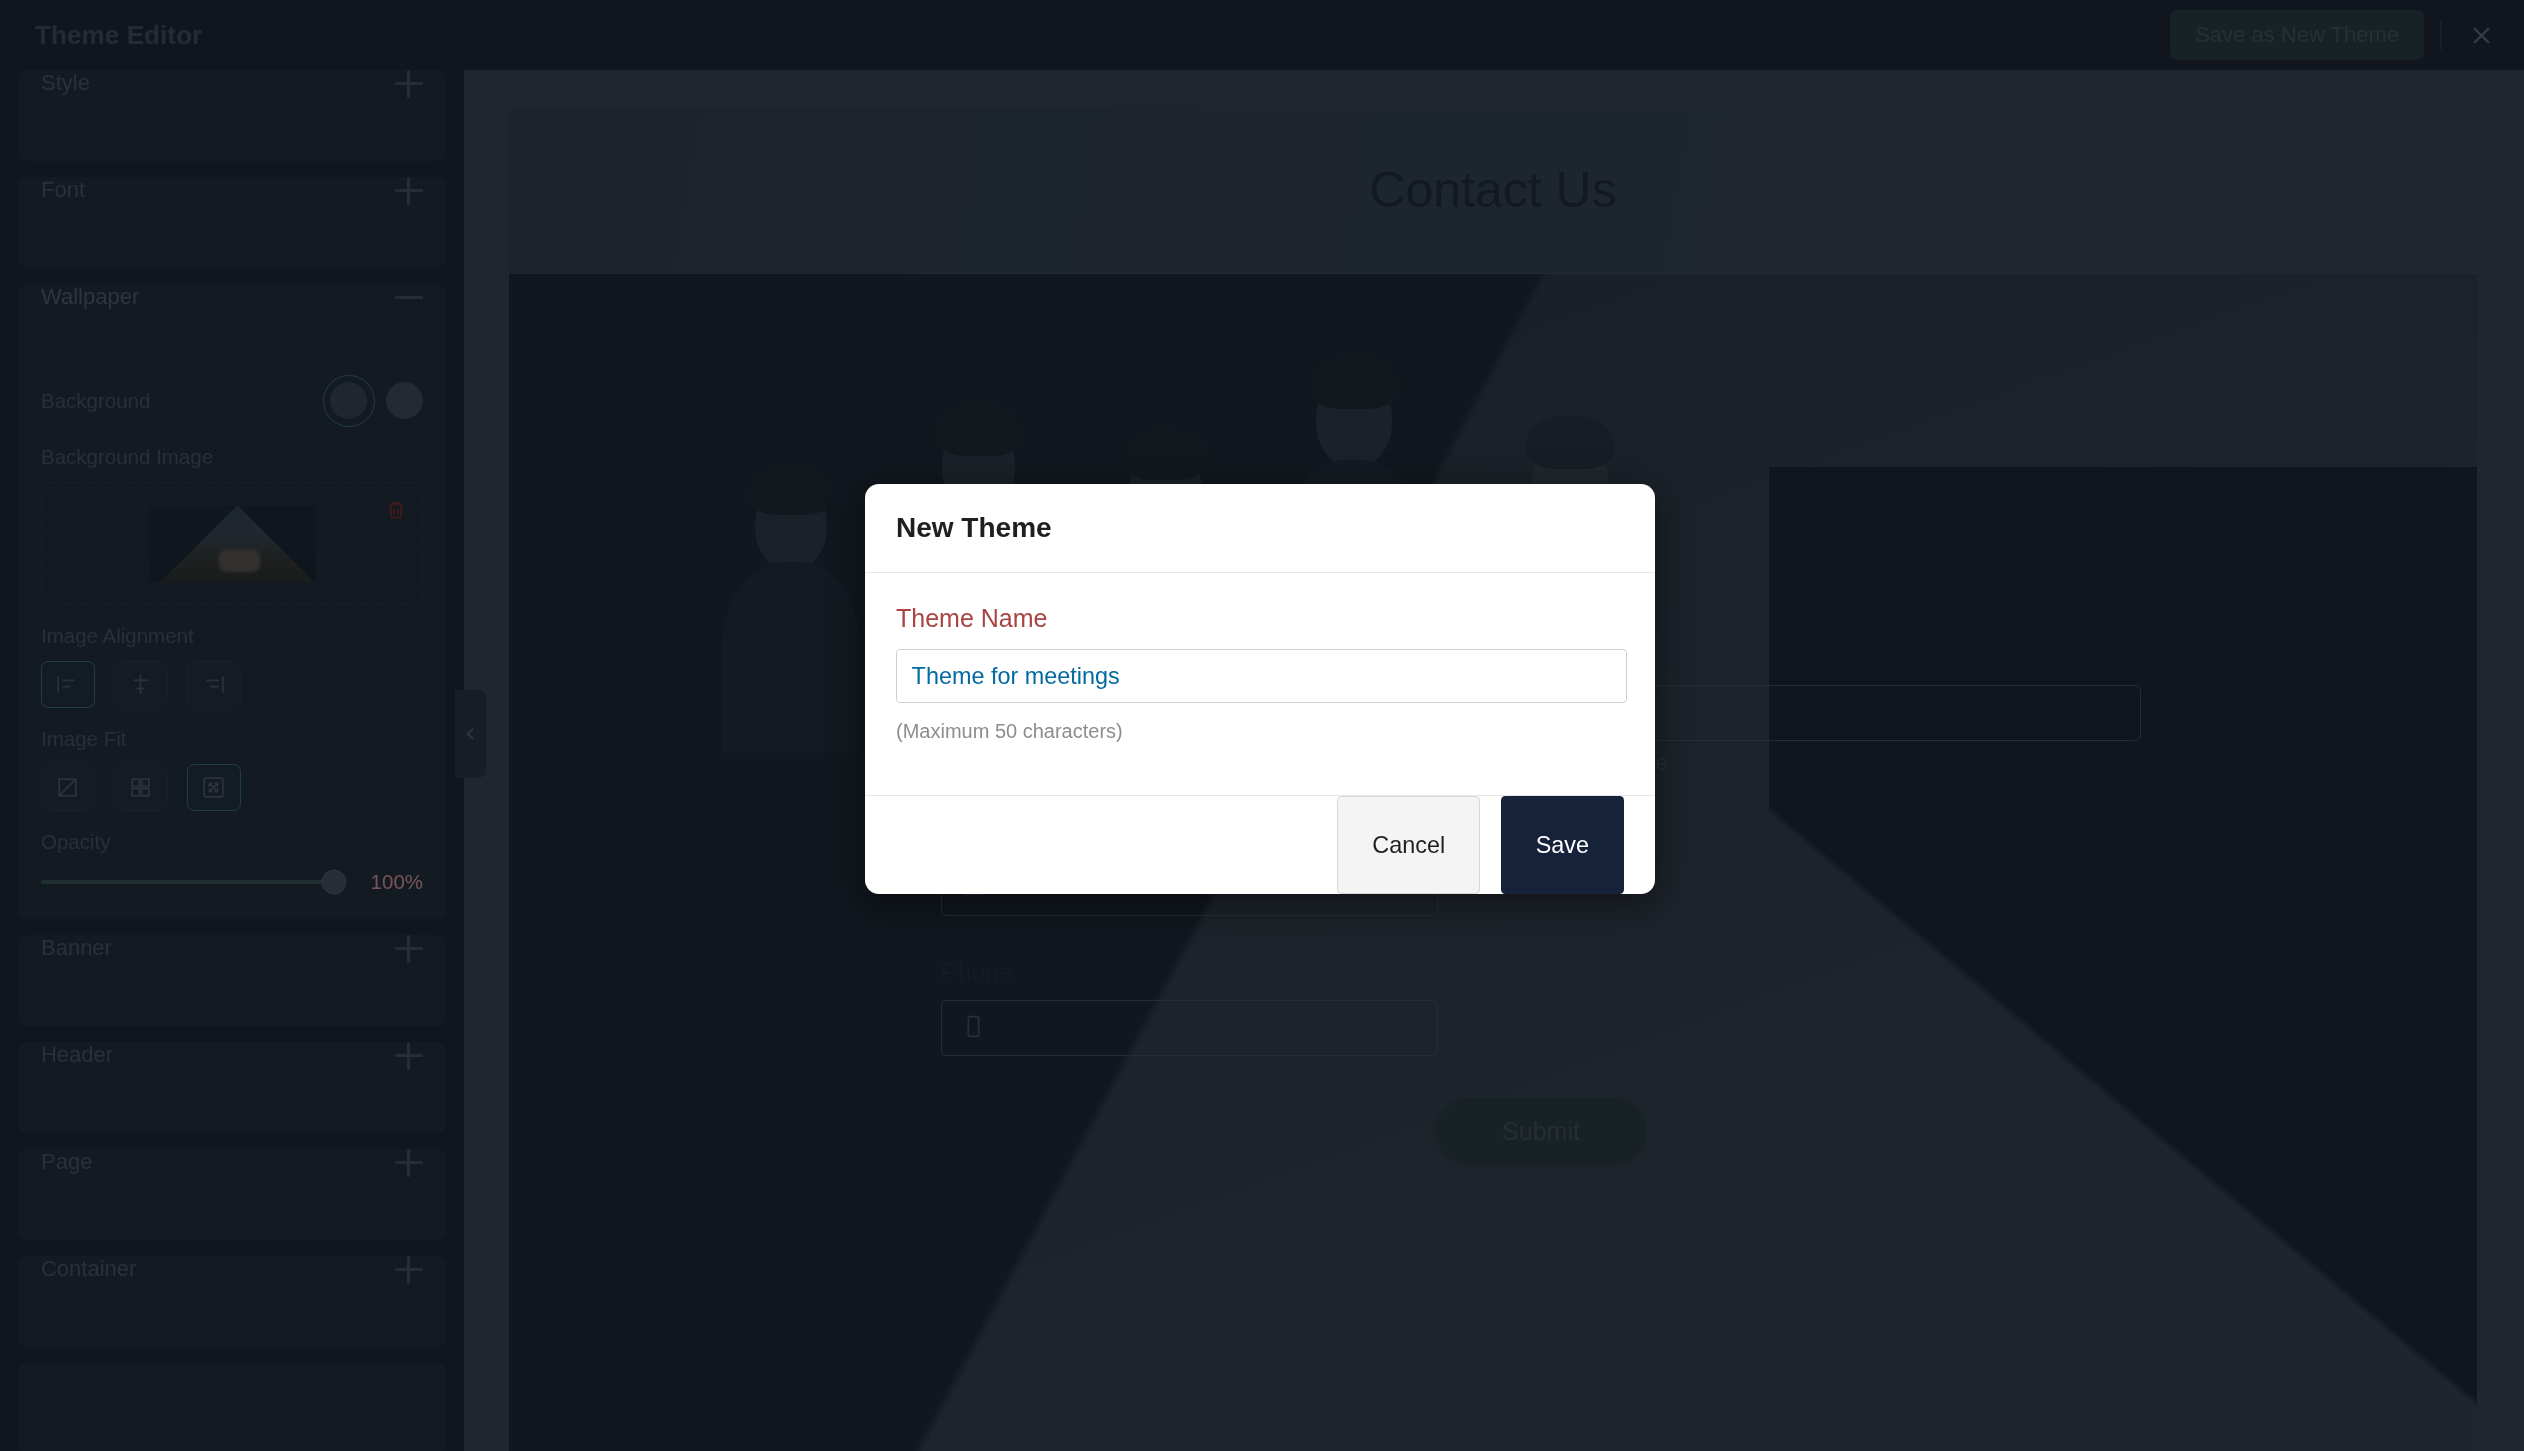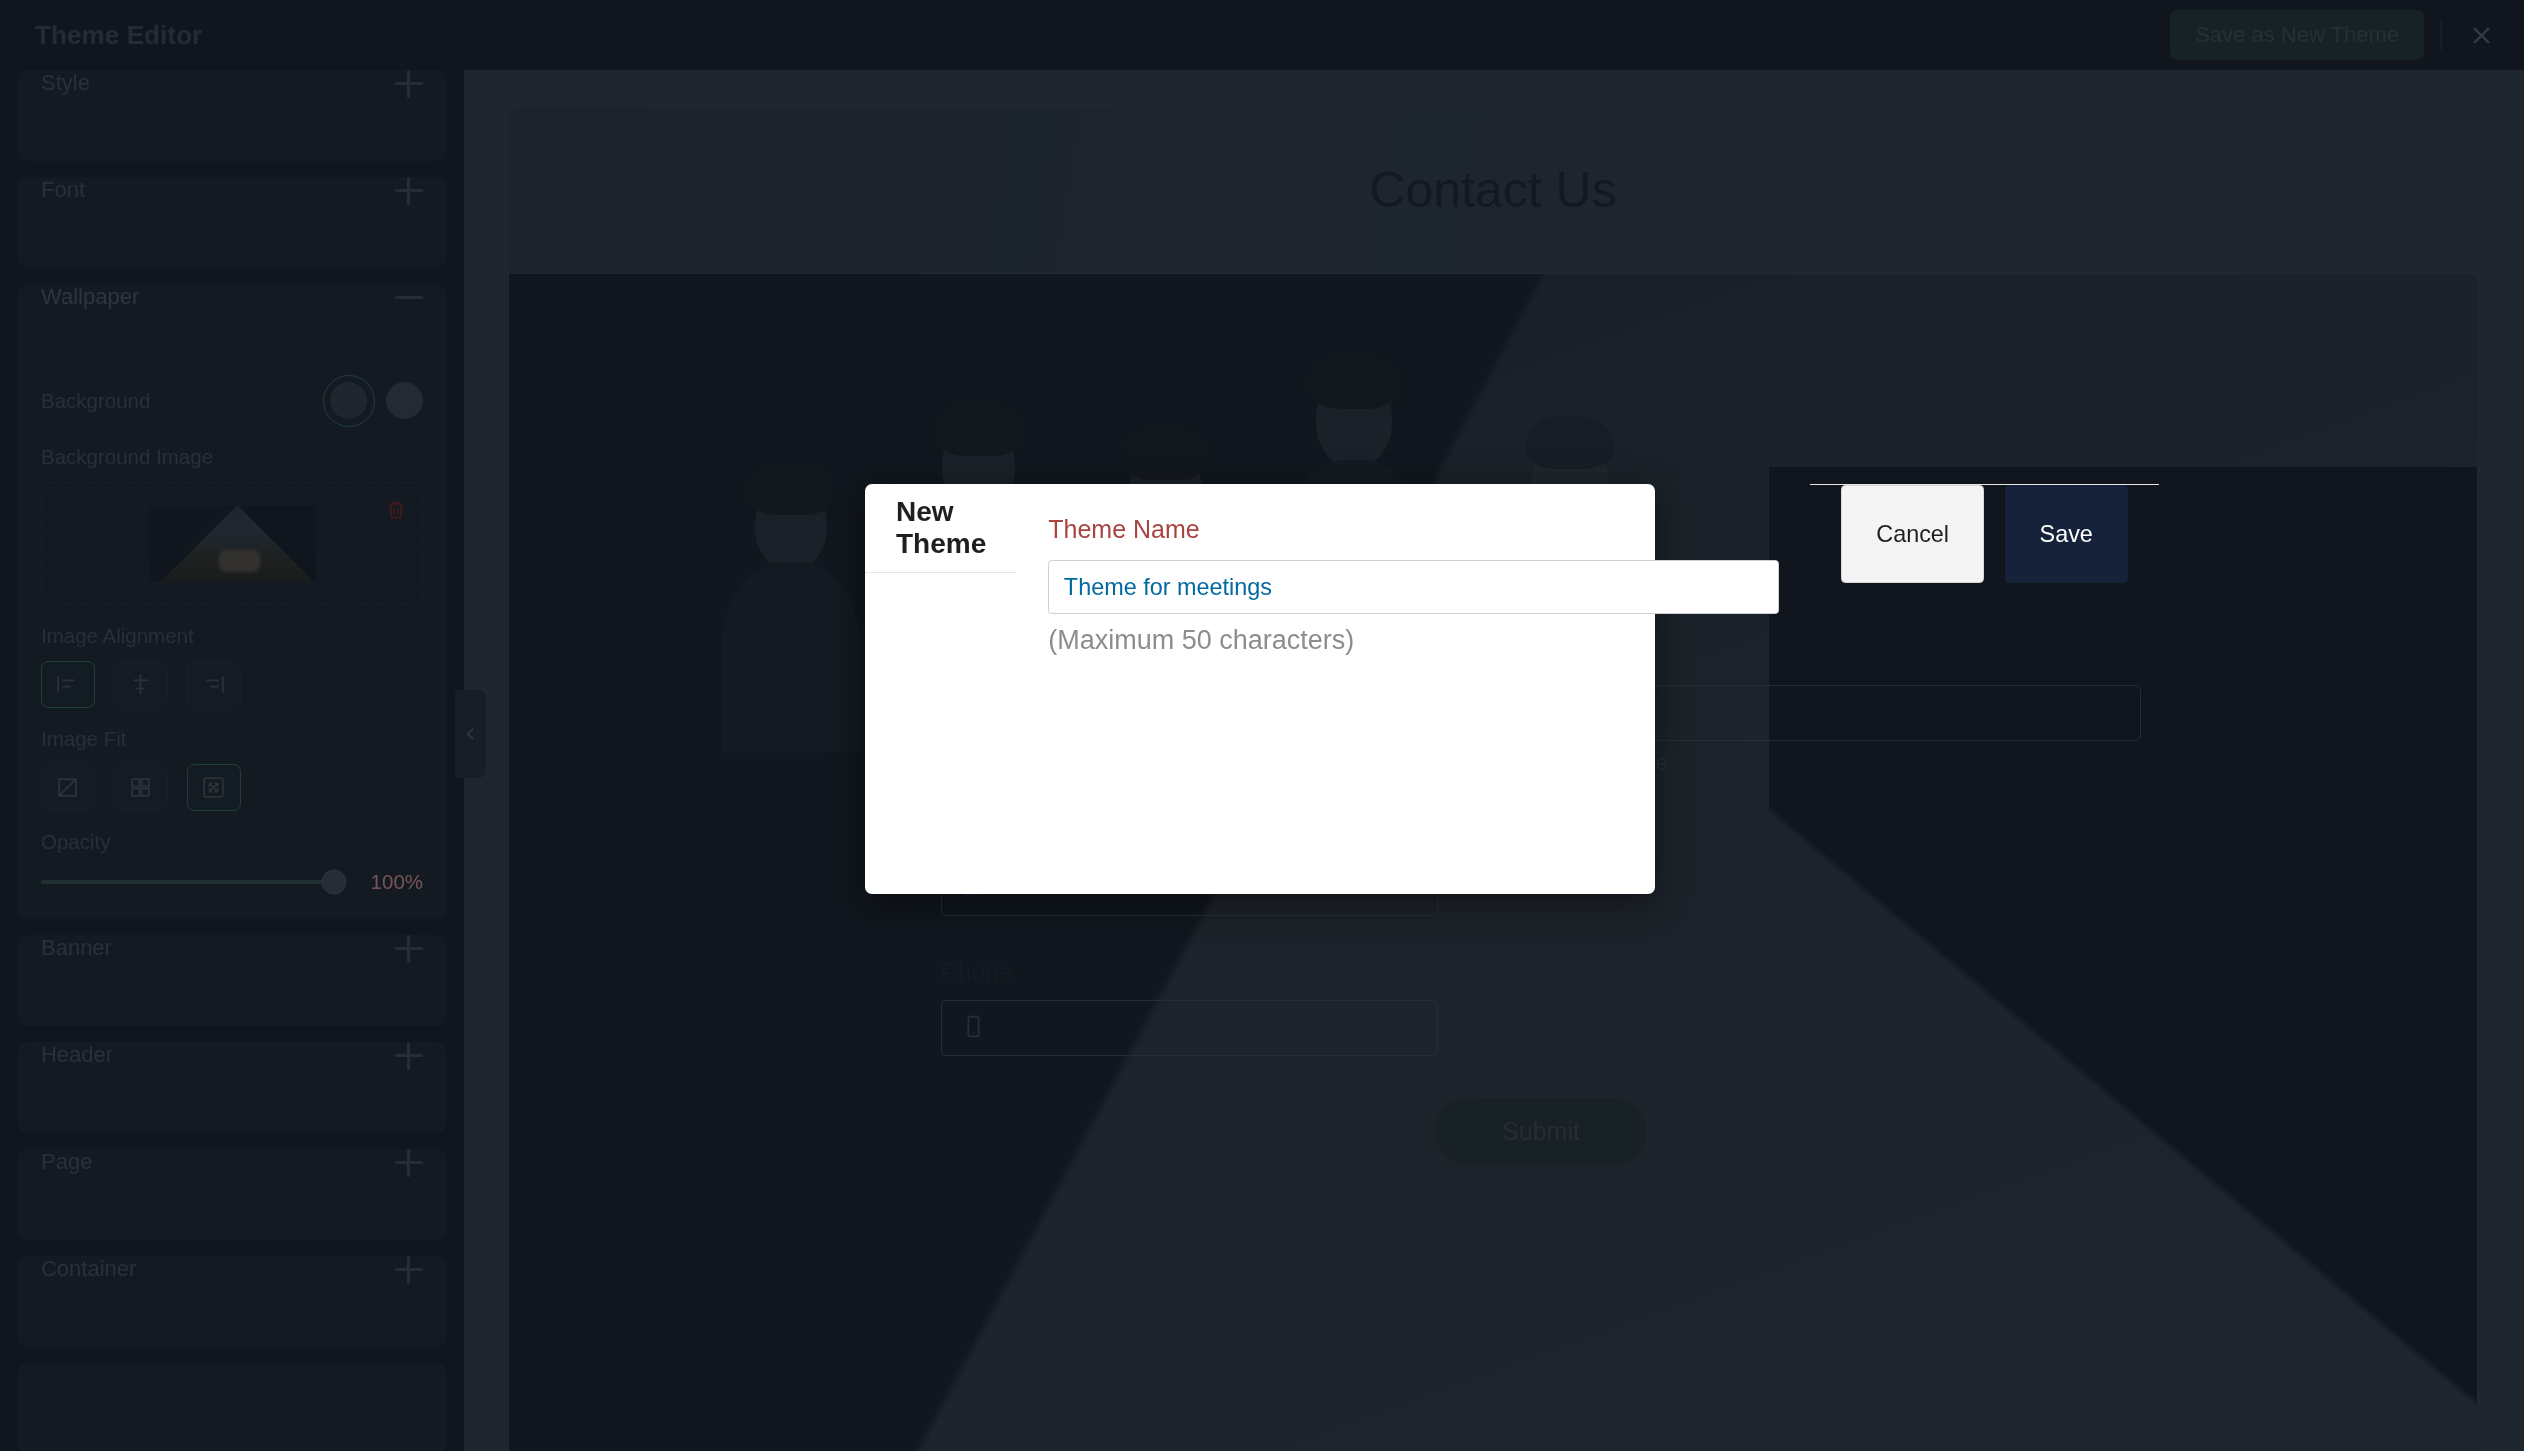--- a/index.html
+++ b/index.html
@@ -229,39 +229,39 @@
   }
 
   
   #modal-overlay {
     position: absolute; left: 0; top: 0; width: 2525px; height: 1451px;
     background: rgba(10,14,20,.55); z-index: 50;
   }
   #modal {
     position: absolute; left: 865px; top: 484px;
     width: 790px; height: 410px;
-    background: #ffffff; border-radius: 7px;
+    background: #ffffff; border-radius: 14px;
     box-shadow: 0 8.8px 37px rgba(0,0,0,.45);
-    display: flex; flex-direction: row;
+    display: flex; flex-direction: column;
   }
   #modal-header {
     height: 89px; display: flex; align-items: center;
     padding: 0 31px; border-bottom: 0.7px solid #e6e6e6;
   }
   #modal-title { font-size: 28px; color: #1f1f1f; font-weight: 700; }
   #modal-body { flex: 1; padding: 31px 31px 0 31px; }
   #modal-field-label { font-size: 25px; color: #a94442; margin-bottom: 16px; }
   #theme-name-input {
     width: 731px; height: 54px;
     border: 0.7px solid #cfcfcf; border-radius: 3.7px;
     padding: 0 14.6px; font-size: 23.4px; color: #0369a1;
     font-family: inherit; background: #fff;
   }
   #theme-name-input::placeholder { color: #9b9b9b; }
-  #modal-helper { font-size: 27px; color: #8d8d8d; margin-top: 11px; }
+  #modal-helper { font-size: 20px; color: #8d8d8d; margin-top: 17px; }
   #modal-footer {
     height: 99px; border-top: 0.7px solid #e6e6e6;
     display: flex; justify-content: flex-end;
     gap: 20.5px; padding: 0 31px;
   }
   #cancel-button {
     background: #f4f4f4; color: #1f1f1f;
     border: 0.7px solid #d6d6d6; border-radius: 4.4px;
     padding: 13px 34px; font-size: 23.4px; cursor: pointer; font-family: inherit;
   }

